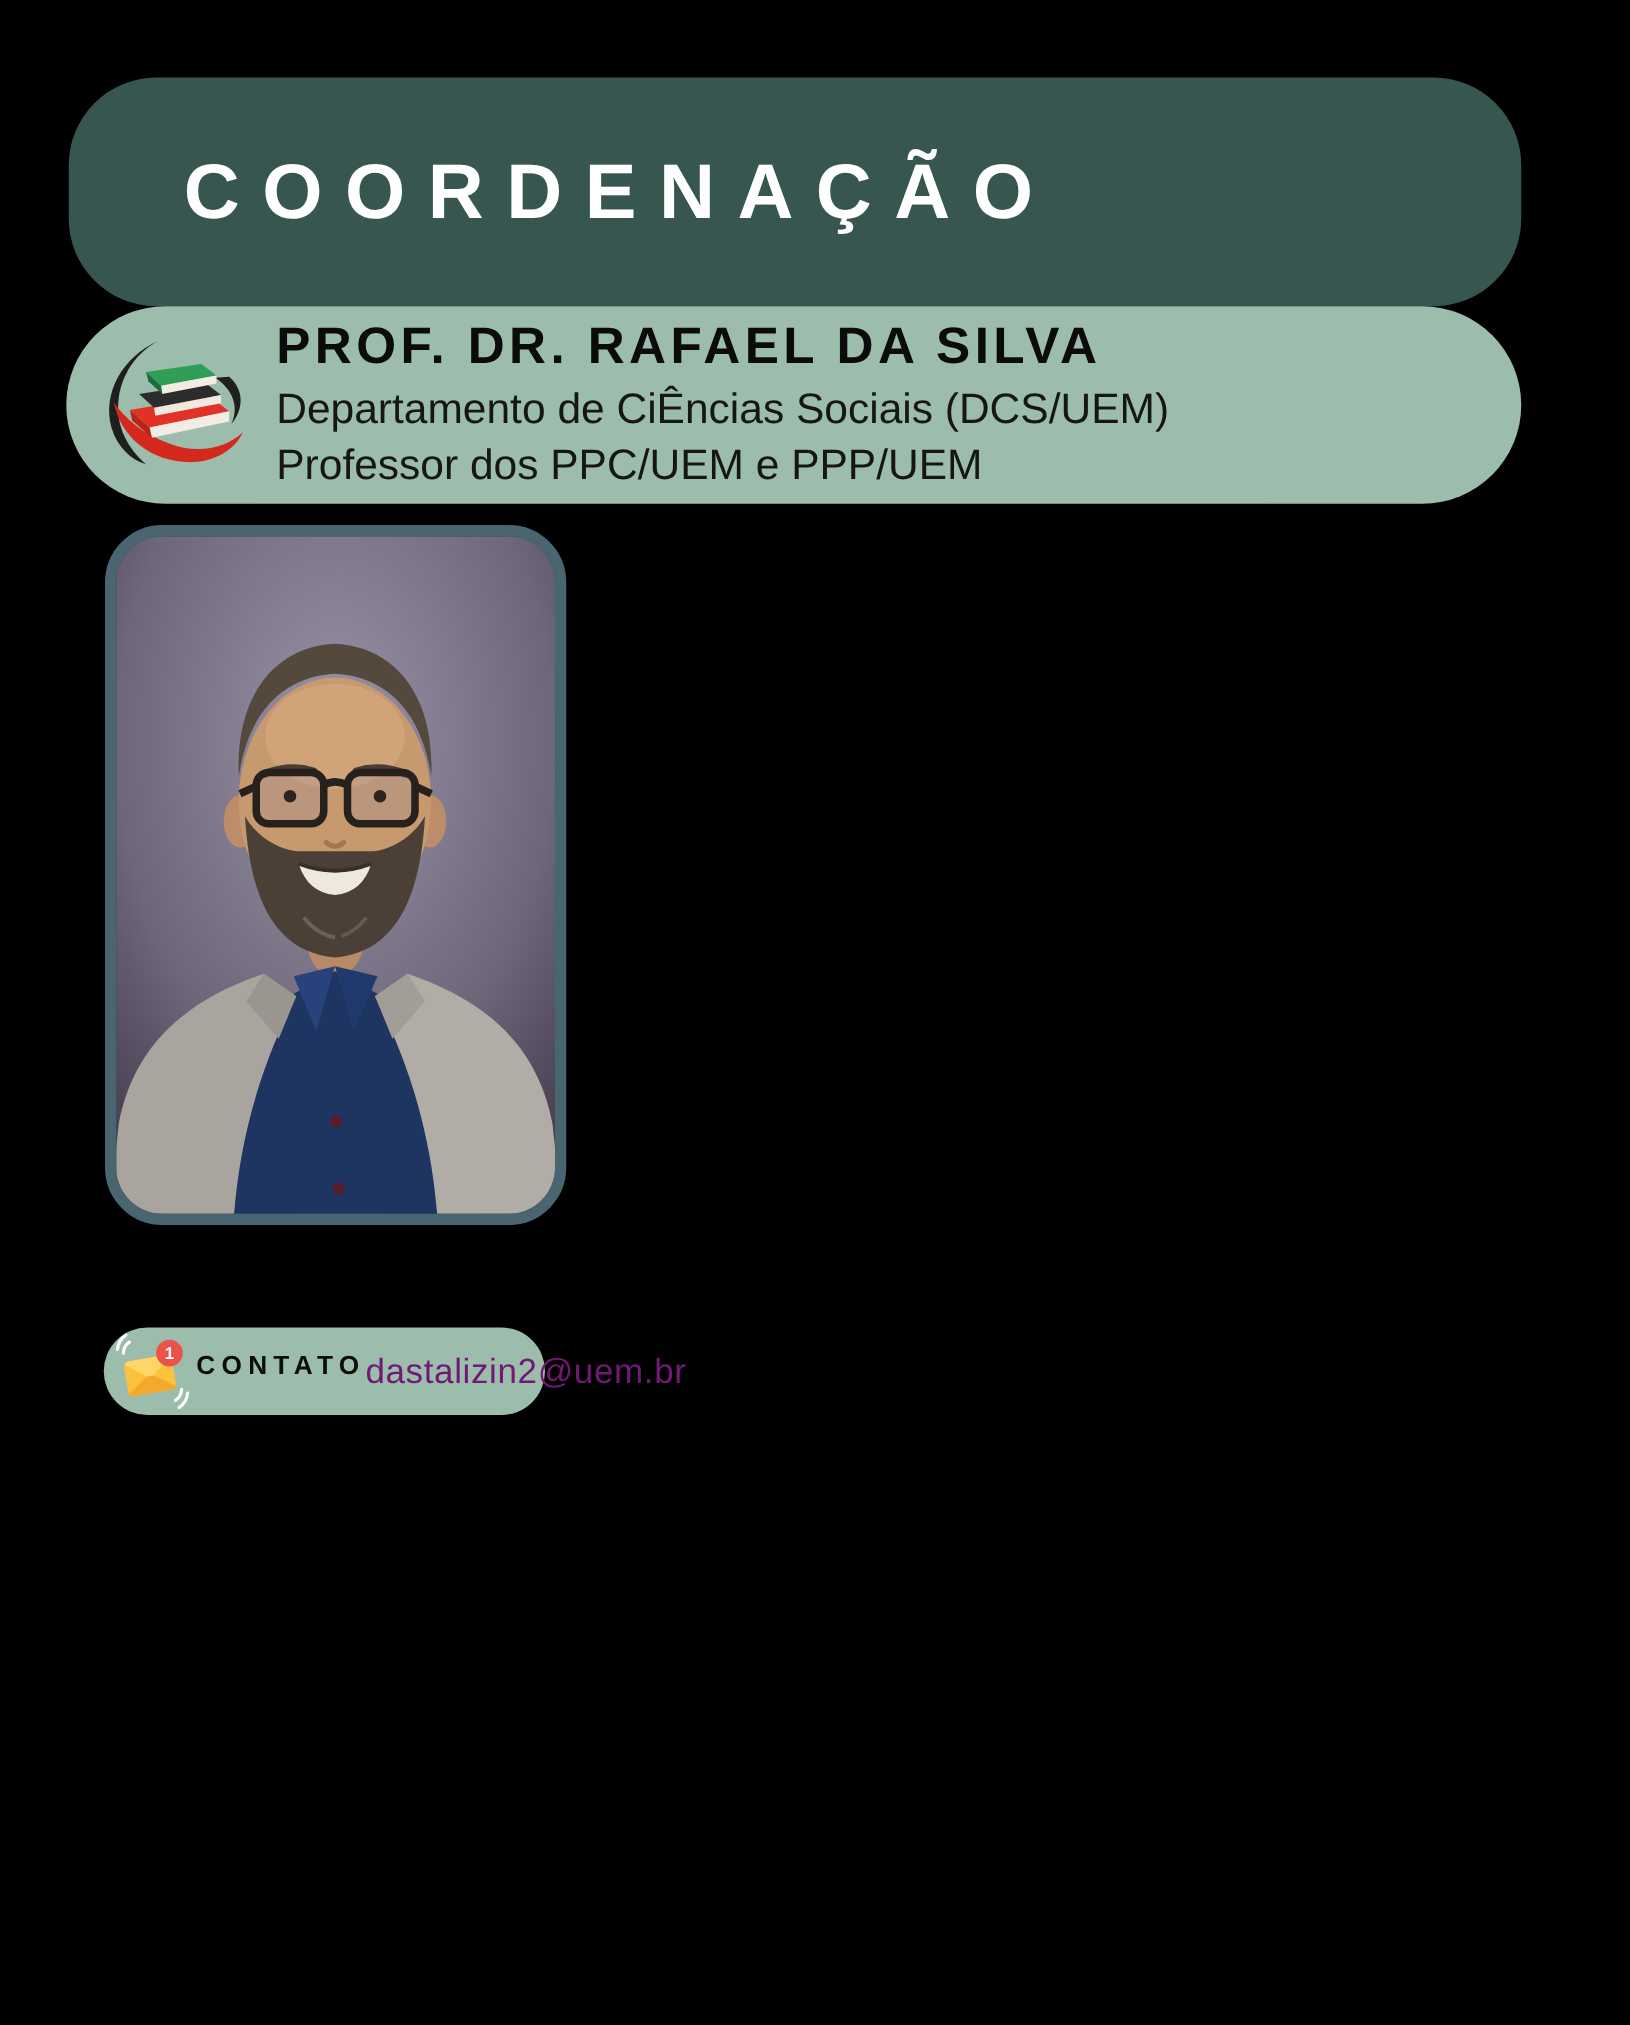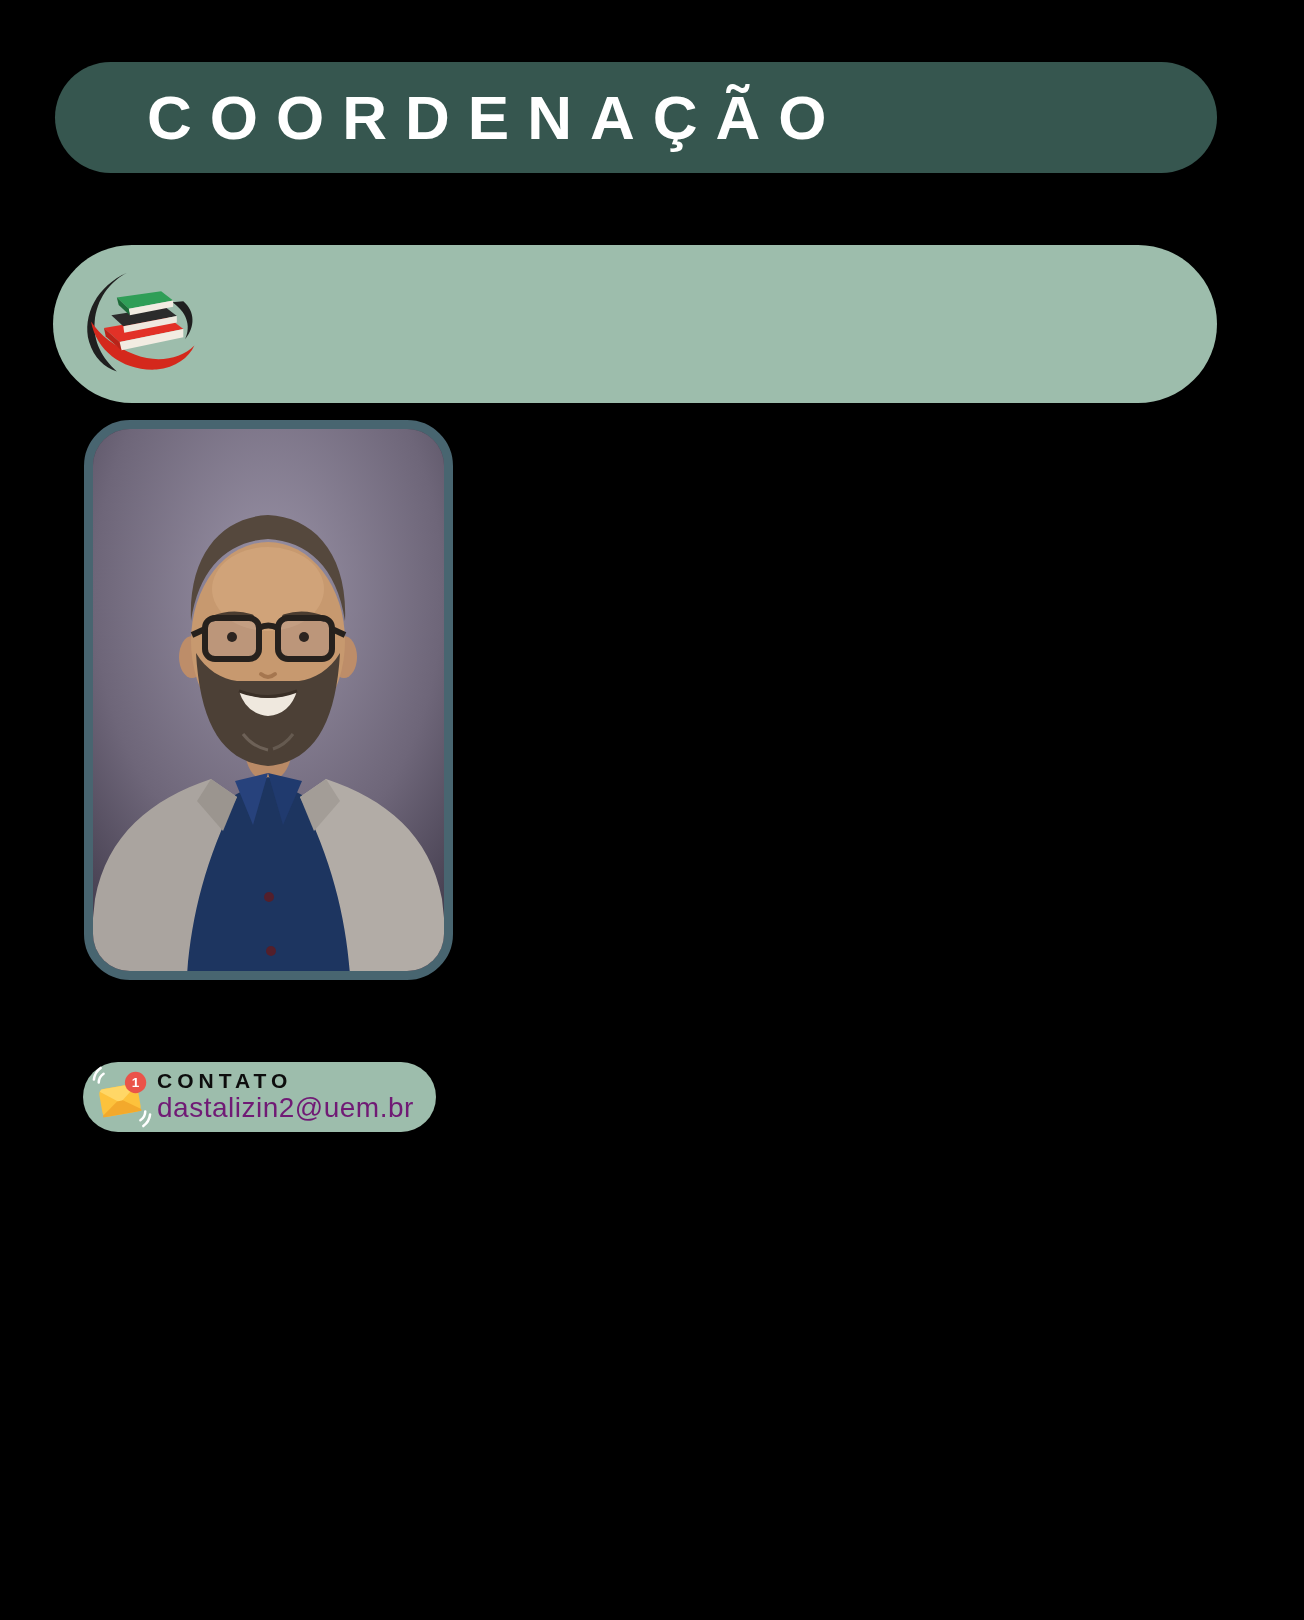--- a/index.html
+++ b/index.html
@@ -6,21 +6,21 @@
   .page{
     position:relative;
     width:1304px;height:1620px;
     background:#000;
     overflow:hidden;
     font-family:"Liberation Sans", sans-serif;
   }
   
   .banner{
     position:absolute;left:55px;top:62px;
-    width:1162px;height:111px;
+    width:1162px;height:183px;
     background:#36564f;
     border-radius:70px;
     display:flex;align-items:center;
   }
   .banner h1{
     margin:0 0 0 92px;
     font-size:62px;font-weight:bold;
     letter-spacing:18px;
     color:#ffffff;
   }
@@ -54,21 +54,21 @@
   .photo-frame svg{display:block;width:100%;height:100%;}
   
   .contact-card{
     position:absolute;left:83px;top:1062px;
     width:353px;height:70px;
     background:#9dbdac;
     border-radius:35px;
     display:flex;align-items:center;
   }
   .envelope-icon{width:62px;height:62px;margin-left:8px;flex:0 0 auto;}
-  .contact-text{margin-left:4px;display:flex;flex-direction:column;}
+  .contact-text{margin-left:4px;display:flex;flex-direction:row;}
   .contact-label{
     font-size:21px;font-weight:bold;letter-spacing:5px;
     color:#0d0d0d;line-height:1.1;
   }
   .contact-email{
     font-size:28px;color:#701a75;text-decoration:none;
     line-height:1.15;letter-spacing:0.5px;
   }
 </style>
 </head>
@@ -94,20 +94,25 @@
         <path d="M 44 79 L 113 65 L 113 74 L 46 88 Z" fill="#f2ece2"></path>
         <path d="M 27 64 L 44 79 L 46 88 L 29 73 Z" fill="#b92318"></path>
 
         <path d="M 35 50 L 93 41 L 106 51 L 48 62 Z" fill="#2c2c2c"></path>
         <path d="M 48 62 L 106 51 L 106 58 L 49 69 Z" fill="#efe9df"></path>
 
         <path d="M 41 31 L 89 24 L 102 34 L 54 43 Z" fill="#2f9e57"></path>
         <path d="M 54 43 L 102 34 L 102 41 L 55 50 Z" fill="#f2ece2"></path>
         <path d="M 41 31 L 54 43 L 55 50 L 43 39 Z" fill="#1d6b39"></path>
       </svg>
+    </div>
+    <div class="profile-text">
+      <div class="profile-name">PROF. DR. RAFAEL DA SILVA</div>
+      <div class="profile-line">Departamento de CiÊncias Sociais (DCS/UEM)</div>
+      <div class="profile-line">Professor dos PPC/UEM e PPP/UEM</div>
     </div>
   </div>
 
   <div class="photo-frame">
     <svg viewBox="0 0 351 542" xmlns="http://www.w3.org/2000/svg" aria-hidden="true">
       <defs>
         <radialGradient id="pgbg" cx="0.5" cy="0.3" r="0.9">
           <stop offset="0" stop-color="#9a93a7"></stop>
           <stop offset="0.55" stop-color="#6e6679"></stop>
           <stop offset="1" stop-color="#332d3d"></stop>

